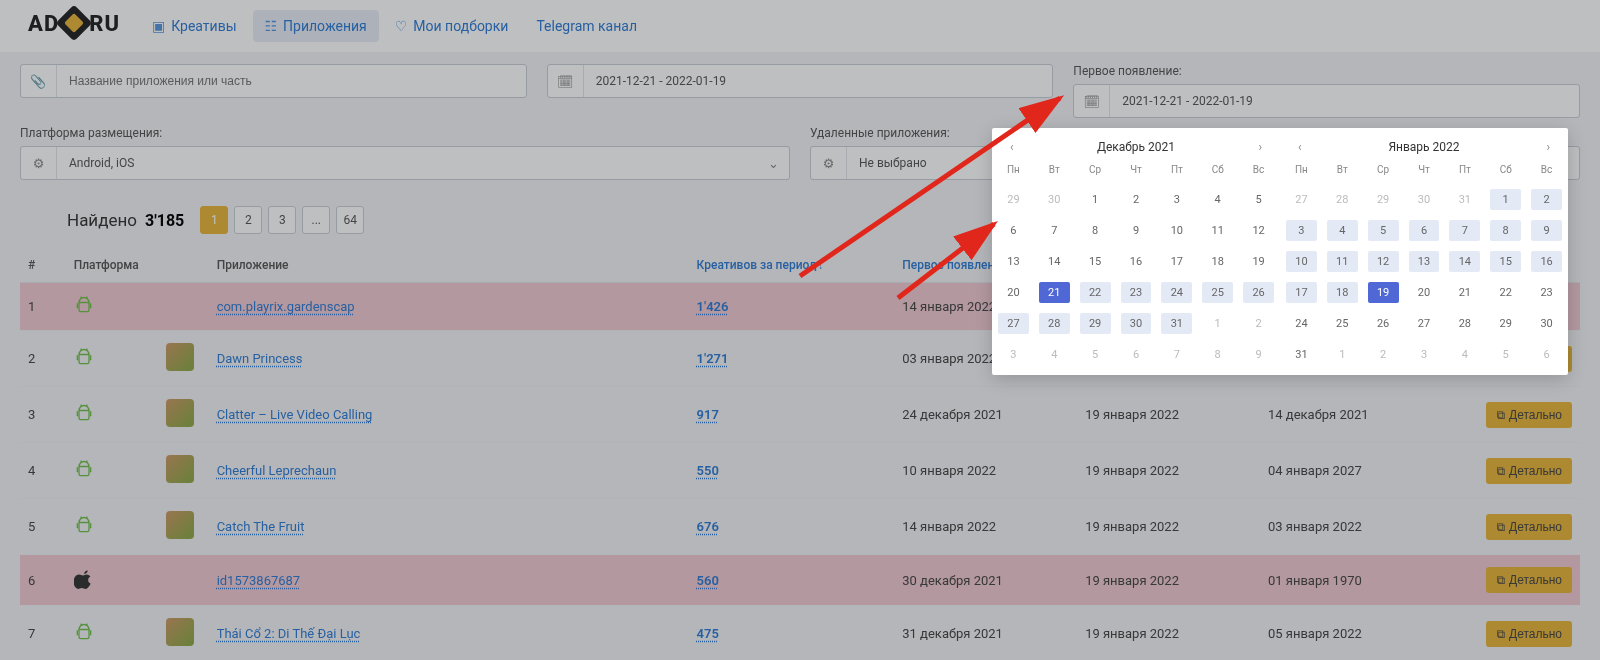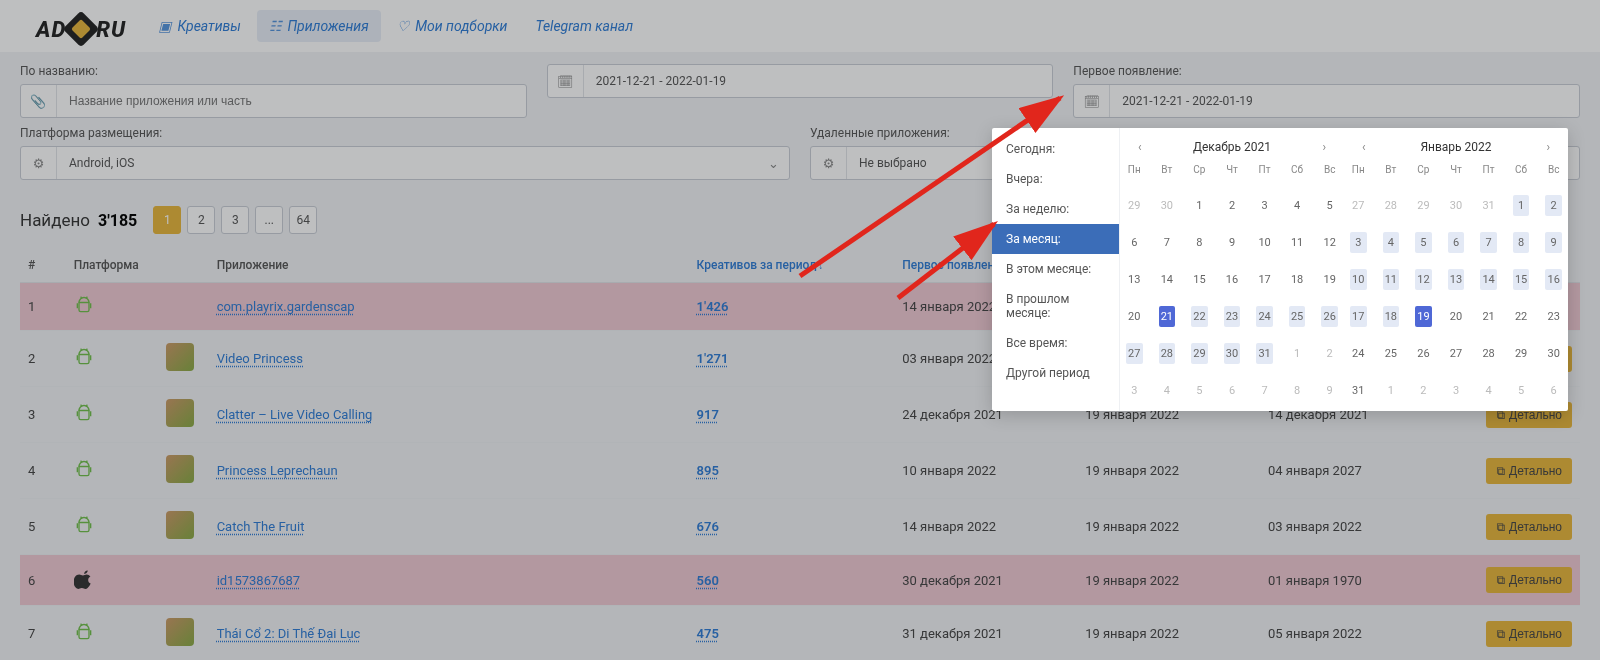--- a/index.html
+++ b/index.html
@@ -1,39 +1,39 @@
 <!DOCTYPE html>
 <html><head>
 <meta charset="utf-8">
 <style>
   * { box-sizing: border-box; margin: 0; padding: 0; }
   body { font-family: -apple-system, BlinkMacSystemFont, "Segoe UI", Roboto, Arial, sans-serif; background: #f2f3f5; color: #333; font-size: 13px; width: 1600px; height: 660px; position: relative; overflow: hidden; }
 
   
-  .topbar { display: flex; align-items: flex-end; padding: 10px 36px; background: #fff; position: relative; z-index: 0; font-style: italic; }
+  .topbar { display: flex; align-items: flex-start; padding: 10px 28px; background: #fff; position: relative; z-index: 0; }
   .logo { font-size: 22px; font-weight: 800; letter-spacing: 1px; color: #222; display: flex; align-items: center; }
   .logo .heart { display: inline-block; width: 26px; height: 26px; background: #222; margin: 0 2px; transform: rotate(45deg); position: relative; border-radius: 4px; }
   .logo .heart::before { content: ''; position: absolute; inset: 6px; background: #e8b63b; border-radius: 2px; }
   .nav { display: flex; gap: 4px; margin-left: 20px; }
   .nav a { color: #2e7cd6; text-decoration: none; padding: 8px 12px; border-radius: 4px; font-size: 14px; display: flex; align-items: center; gap: 6px; }
   .nav a.active { background: #e8eef7; }
   .nav a .mi { font-size: 14px; opacity: .8; }
 
   
   .filters { display: flex; gap: 20px; padding: 12px 20px 8px; }
   .filters2 { display: flex; gap: 20px; padding: 0 20px 12px; }
   .fcol { flex: 1; display: flex; flex-direction: column; gap: 6px; }
   .flabel { font-size: 12px; color: #555; }
   .finput { display: flex; align-items: center; border: 1px solid #c9ced6; border-radius: 3px; background: #fff; height: 34px; }
   .finput .ficon { width: 36px; height: 100%; display: flex; align-items: center; justify-content: center; border-right: 1px solid #e1e4e8; color: #888; }
   .finput input, .finput .fval { border: none; outline: none; flex: 1; padding: 0 12px; font-size: 12px; color: #555; background: transparent; }
   .finput .fcaret { padding: 0 10px; color: #888; }
 
   
-  .resbar { display: flex; align-items: center; padding: 14px 20px; font-size: 17px; color: #333; gap: 8px; }
+  .resbar { display: flex; align-items: center; padding: 14px 20px; font-size: 17px; color: #333; gap: 8px; margin-left: 47px; }
   .resbar .count { color: #000000; font-weight: 700; font-size: 16px; }
   .pager { display: flex; gap: 6px; margin-left: 8px; }
   .pager .pg { min-width: 28px; height: 28px; display: flex; align-items: center; justify-content: center; border: 1px solid #c9ced6; border-radius: 3px; background: #fff; font-size: 12px; color: #555; cursor: pointer; padding: 0 6px;}
   .pager .pg.active { background: #e8b63b; border-color: #e8b63b; color: #fff; }
 
   
   .table { width: calc(100% - 40px); margin: 0 20px; border-collapse: collapse; }
   .table th { text-align: left; font-weight: 500; font-size: 12px; color: #555; padding: 10px 8px; border-bottom: 1px solid #e1e4e8; }
   .table th.sortable { color: #2e7cd6; cursor: pointer; }
   .table td { padding: 12px 8px; font-size: 13px; color: #444; vertical-align: middle; }
@@ -56,21 +56,21 @@
 
   
   .popup { position: absolute; top: 128px; left: 992px; width: 576px; background: #fff; box-shadow: 0 4px 18px rgba(0,0,0,0.18); z-index: 15; border-radius: 2px; display: flex; }
   .presets { width: 128px; border-right: 1px solid #eef0f3; padding: 6px 0; }
   .preset { padding: 8px 14px; font-size: 12px; color: #555; cursor: pointer; }
   .preset.active { background: #3b6db8; color: #fff; }
   .cals { display: flex; flex: 1; }
   .cal { flex: 1; padding: 6px 6px 10px; }
   .calhead { display: flex; align-items: center; justify-content: space-between; padding: 4px 6px; font-size: 12px; color: #333; }
   .calhead .nav-arrow { color: #888; cursor: pointer; padding: 2px 6px; }
-  .dgrid { display: grid; grid-template-columns: repeat(7, 1fr); gap: 16px; }
+  .dgrid { display: grid; grid-template-columns: repeat(7, 1fr); gap: 10px; }
   .dh { font-size: 10px; color: #888; text-align: center; padding: 4px 0; }
   .dc { font-size: 11px; color: #666; text-align: center; padding: 4px 0; border-radius: 2px; cursor: pointer; }
   .dc.muted { color: #bbb; }
   .dc.inrange { background: #e3e9f5; }
   .dc.sel { background: #4f68d6; color: #fff; }
 
   
   .dim { position: absolute; inset: 0; background: rgba(20,24,30,0.28); z-index: 5; pointer-events: none; }
 
   
@@ -101,21 +101,20 @@
         <span>Мои подборки</span>
       </a>
     <a href="#">
         <span>Telegram канал</span>
       </a>
   </div>
 </div>
 
 <div class="filters">
   <div class="fcol">
-    <div class="flabel">По названию:</div>
     <div class="finput">
       <div class="ficon">📎</div>
       <input placeholder="Название приложения или часть" style="">
     </div>
   </div>
   <div class="fcol">
     <div class="finput">
       <div class="ficon">🗓</div>
       <div class="fval">2021-12-21 - 2022-01-19</div>
     </div>
@@ -195,21 +194,21 @@
         <td class="col-idx">2</td>
         <td class="col-plat"><svg class="platicon android" viewBox="0 0 24 24" fill="none" stroke="currentColor" stroke-width="1.6">
             <path d="M6 9h12v9a2 2 0 0 1-2 2H8a2 2 0 0 1-2-2V9z"></path>
             <path d="M6 9a6 6 0 0 1 12 0"></path>
             <line x1="8" y1="2" x2="9.5" y2="4.5"></line>
             <line x1="16" y1="2" x2="14.5" y2="4.5"></line>
             <line x1="4" y1="10" x2="4" y2="16"></line>
             <line x1="20" y1="10" x2="20" y2="16"></line>
           </svg></td>
         <td class="col-icon"><span class="appimg"></span></td>
-        <td class="col-app"><a href="#" class="applink">Video Princess</a></td>
+        <td class="col-app"><a href="#" class="applink">Dawn Princess</a></td>
         <td class="col-cre"><a href="#" class="crelink">1'271</a></td>
         <td class="col-d1">03 января 2022</td>
         <td class="col-d2">19 января 2022</td>
         <td class="col-d3">17 декабря 2021</td>
         <td class="col-act"><button class="btn-detail"><span>⧉</span>Детально</button></td>
       </tr>
       <tr class="row">
         <td class="col-idx">3</td>
         <td class="col-plat"><svg class="platicon android" viewBox="0 0 24 24" fill="none" stroke="currentColor" stroke-width="1.6">
             <path d="M6 9h12v9a2 2 0 0 1-2 2H8a2 2 0 0 1-2-2V9z"></path>
@@ -231,22 +230,22 @@
         <td class="col-idx">4</td>
         <td class="col-plat"><svg class="platicon android" viewBox="0 0 24 24" fill="none" stroke="currentColor" stroke-width="1.6">
             <path d="M6 9h12v9a2 2 0 0 1-2 2H8a2 2 0 0 1-2-2V9z"></path>
             <path d="M6 9a6 6 0 0 1 12 0"></path>
             <line x1="8" y1="2" x2="9.5" y2="4.5"></line>
             <line x1="16" y1="2" x2="14.5" y2="4.5"></line>
             <line x1="4" y1="10" x2="4" y2="16"></line>
             <line x1="20" y1="10" x2="20" y2="16"></line>
           </svg></td>
         <td class="col-icon"><span class="appimg"></span></td>
-        <td class="col-app"><a href="#" class="applink">Princess Leprechaun</a></td>
-        <td class="col-cre"><a href="#" class="crelink">895</a></td>
+        <td class="col-app"><a href="#" class="applink">Cheerful Leprechaun</a></td>
+        <td class="col-cre"><a href="#" class="crelink">550</a></td>
         <td class="col-d1">10 января 2022</td>
         <td class="col-d2">19 января 2022</td>
         <td class="col-d3">04 января 2027</td>
         <td class="col-act"><button class="btn-detail"><span>⧉</span>Детально</button></td>
       </tr>
       <tr class="row">
         <td class="col-idx">5</td>
         <td class="col-plat"><svg class="platicon android" viewBox="0 0 24 24" fill="none" stroke="currentColor" stroke-width="1.6">
             <path d="M6 9h12v9a2 2 0 0 1-2 2H8a2 2 0 0 1-2-2V9z"></path>
             <path d="M6 9a6 6 0 0 1 12 0"></path>
@@ -293,30 +292,20 @@
         <td class="col-d2">19 января 2022</td>
         <td class="col-d3">05 января 2022</td>
         <td class="col-act"><button class="btn-detail"><span>⧉</span>Детально</button></td>
       </tr>
     </tbody>
 </table>
 
 <div class="dim"></div>
 
 <div class="popup">
-  <div class="presets" id="presets">
-      <div class="preset">Сегодня:</div>
-      <div class="preset">Вчера:</div>
-      <div class="preset">За неделю:</div>
-      <div class="preset active">За месяц:</div>
-      <div class="preset">В этом месяце:</div>
-      <div class="preset">В прошлом месяце:</div>
-      <div class="preset">Все время:</div>
-      <div class="preset">Другой период</div>
-    </div>
   <div class="cals">
     <div class="cal">
       <div class="calhead">
         <span class="nav-arrow">‹</span>
         <span>Декабрь 2021</span>
         <span class="nav-arrow">›</span>
       </div>
       <div class="dgrid" id="cal-left">
           <div class="dh">Пн</div>
           <div class="dh">Вт</div>

